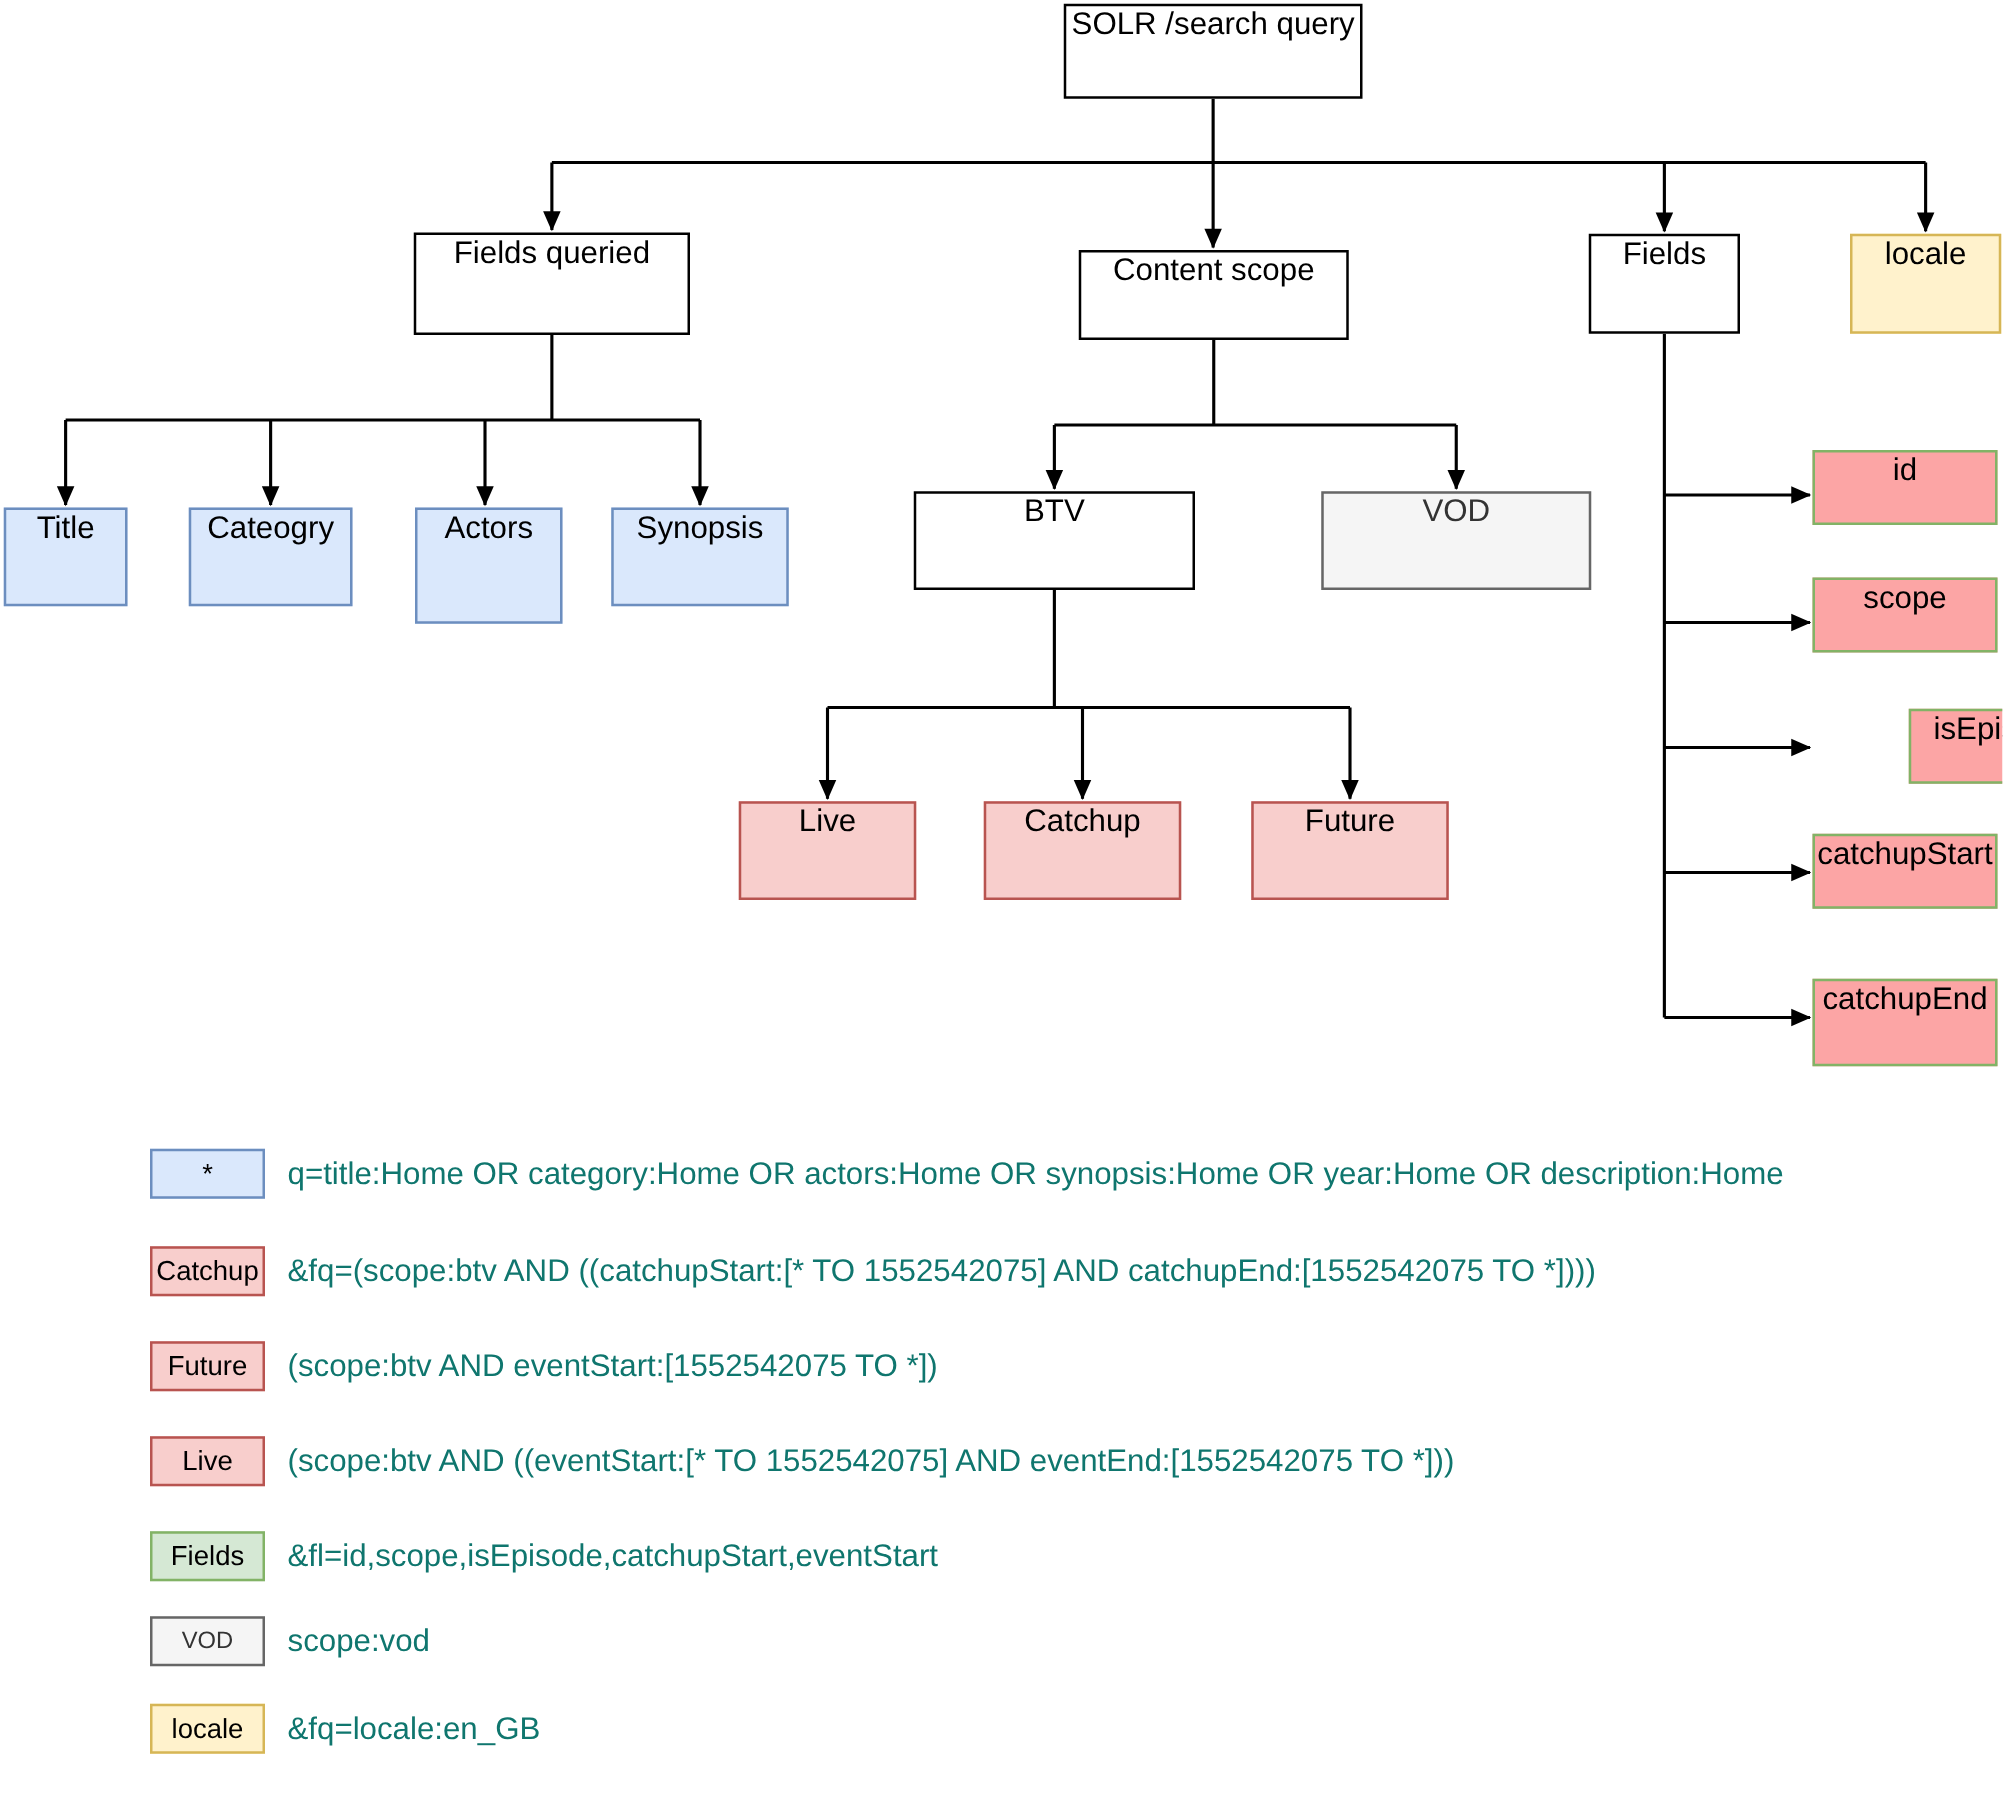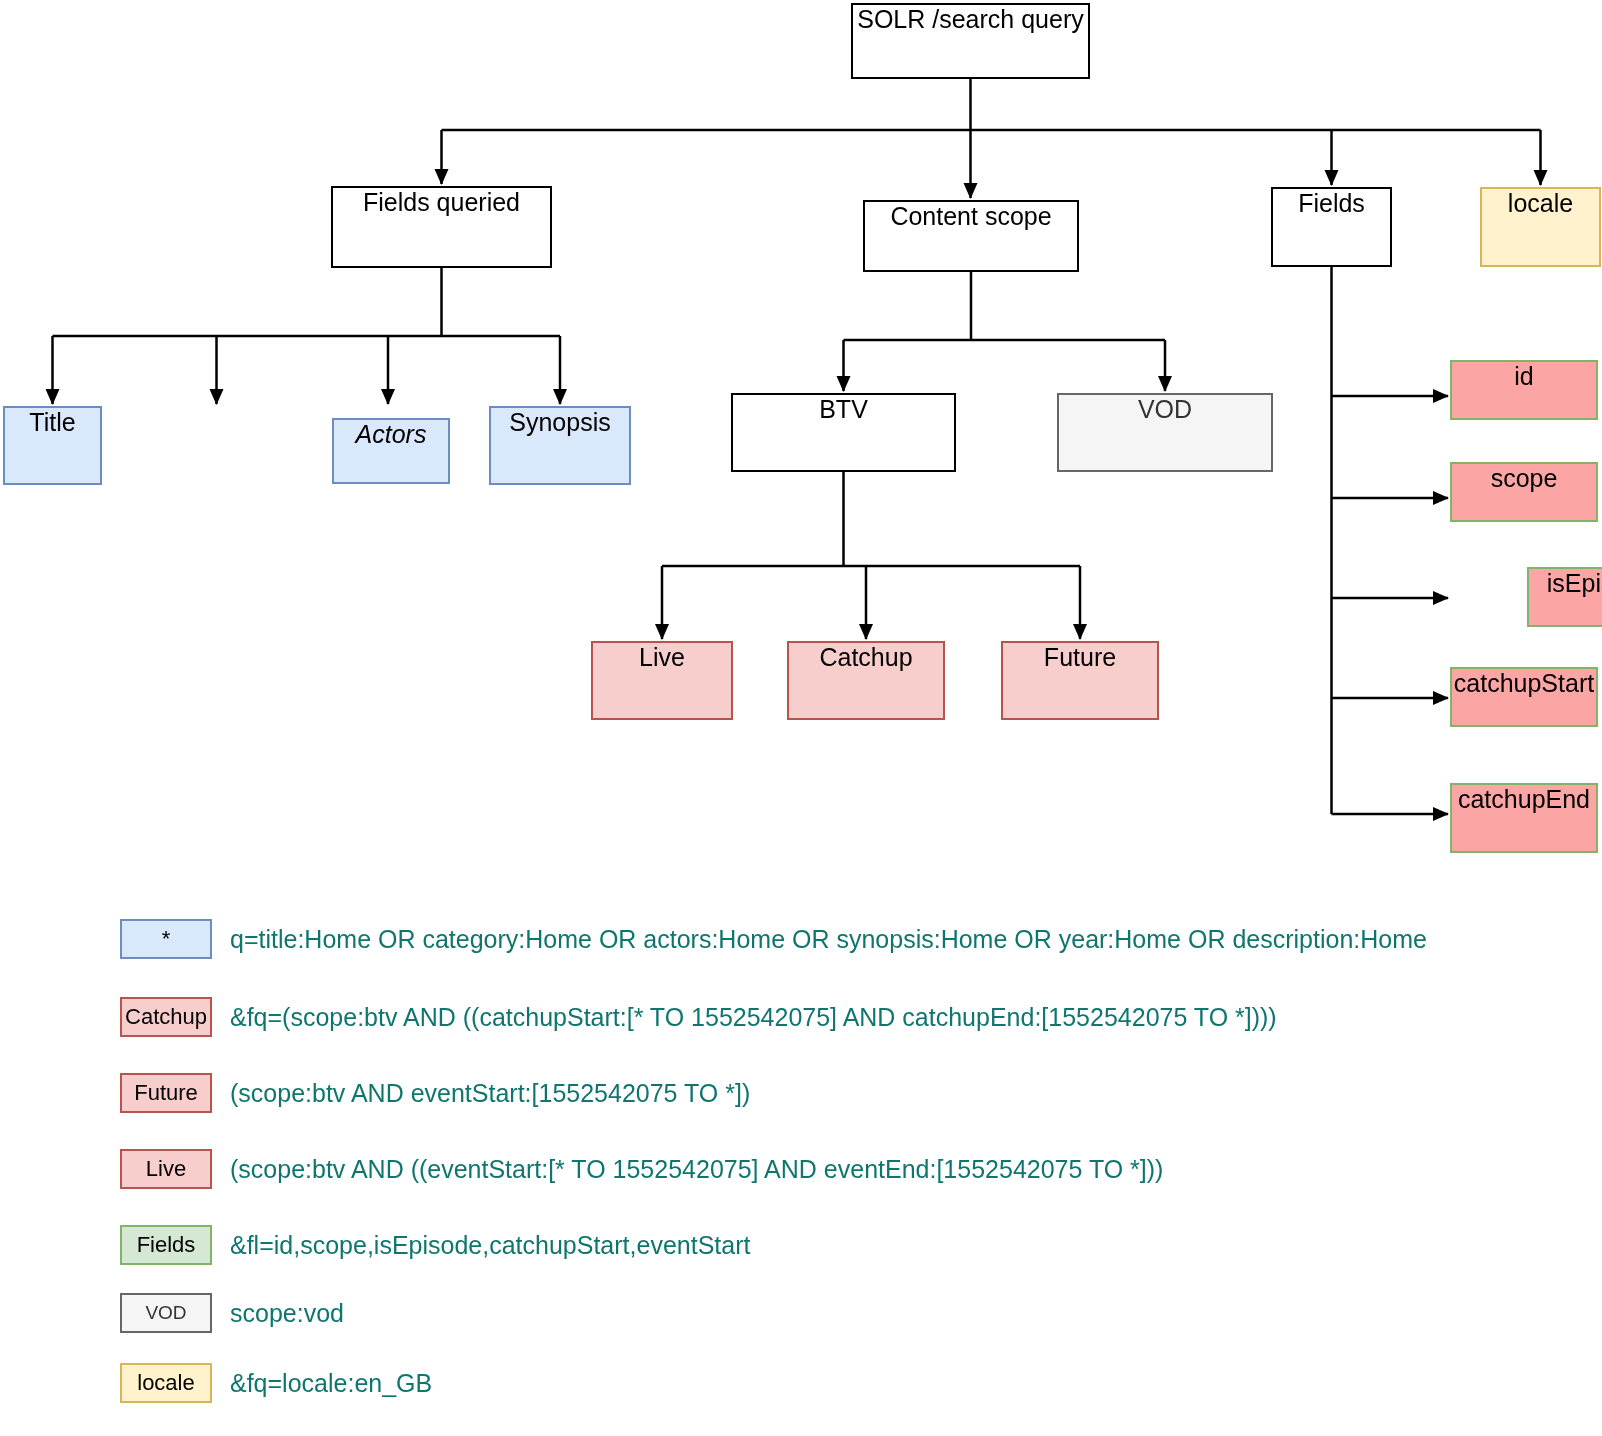--- a/index.html
+++ b/index.html
@@ -133,22 +133,25 @@
   </div>
 
   <div class="node yellow" style="left:1480px; top:187px; width:121px; height:80px;">
     <span>locale</span>
   </div>
 
   <div class="node blue" style="left:3px; top:406px; width:99px; height:79px;">
     <span>Title</span>
   </div>
 
-
-  <div class="node blue" style="left:332px; top:418px; width:118px; height:66px;font-style:italic;">
+  <div class="node blue" style="left:151px; top:406px; width:131px; height:79px;">
+    <span>Cateogry</span>
+  </div>
+
+  <div class="node blue" style="left:332px; top:406px; width:118px; height:93px;">
     <span>Actors</span>
   </div>
 
   <div class="node blue" style="left:489px; top:406px; width:142px; height:79px;">
     <span>Synopsis</span>
   </div>
 
   <div class="node plain" style="left:731px; top:393px; width:225px; height:79px; border-width:2.5px;">
     <span>BTV</span>
   </div>

